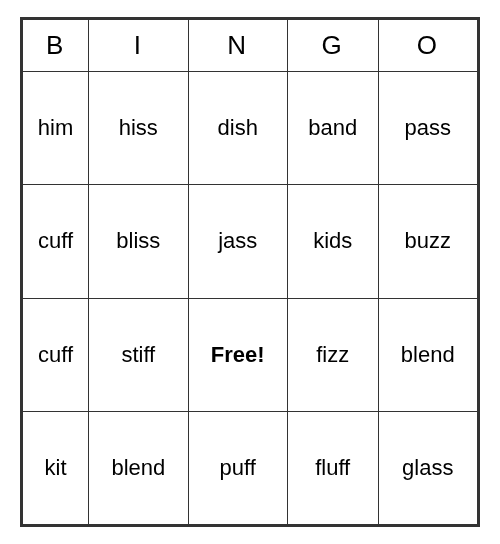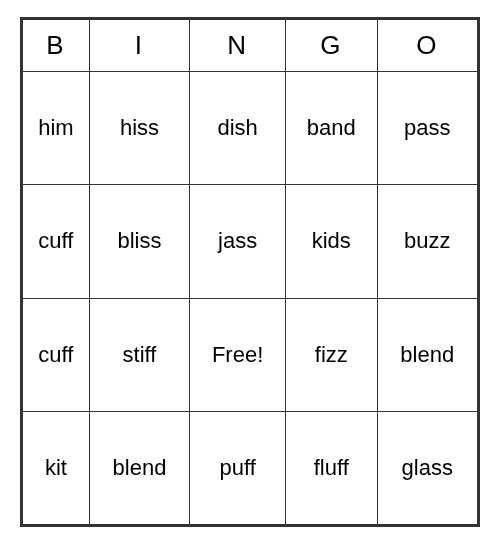--- a/index.html
+++ b/index.html
@@ -44,21 +44,21 @@
       font-weight: normal;
       letter-spacing: 2px;
     }
 
     .bingo-table tbody td {
       height: 82px;
     }
 
     .free-cell {
       font-size: 20px;
-      font-weight: normal;
+      font-weight: bold;
     }
   </style>
 </head>
 <body>
 
 <div class="bingo-card">
   <table class="bingo-table">
     <thead>
       <tr>
         <th>B</th>

